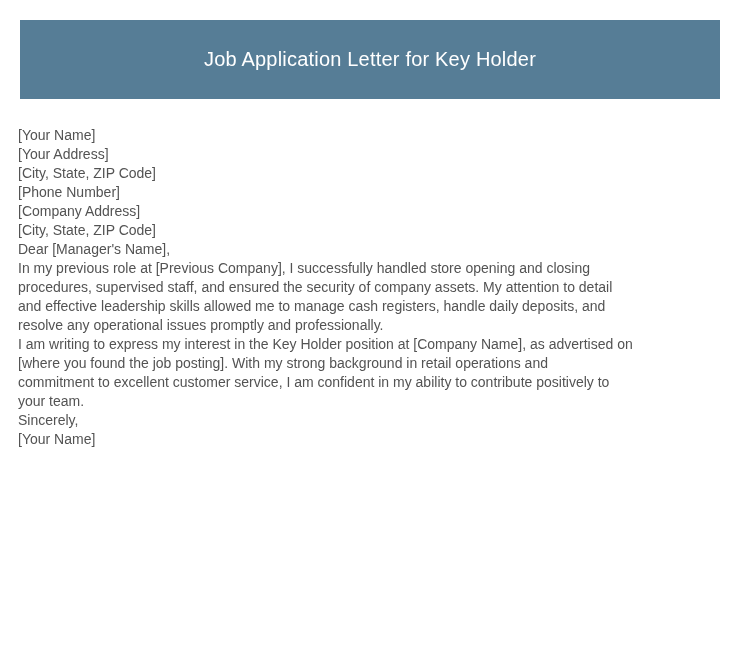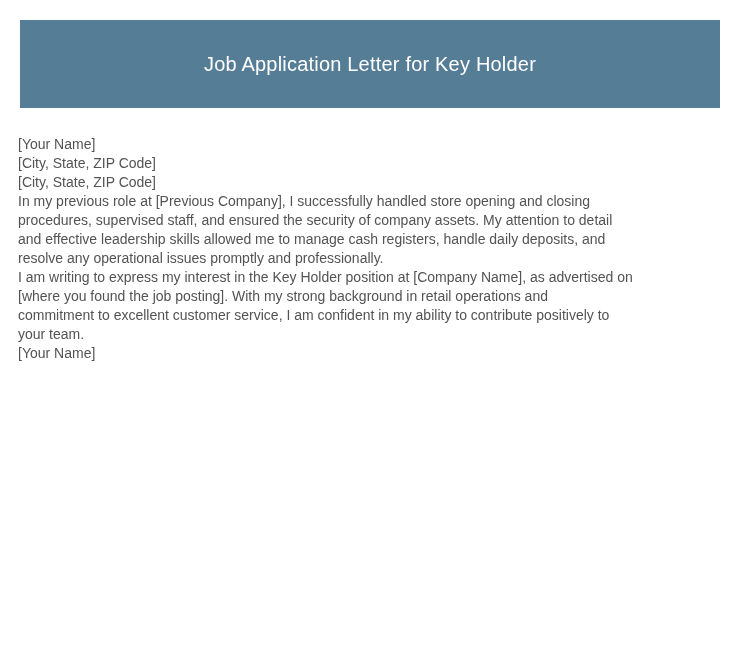--- a/index.html
+++ b/index.html
@@ -13,21 +13,21 @@
     width: 740px;
     background: var(--page-bg);
     font-family: "Liberation Sans", "DejaVu Sans", sans-serif;
   }
   body {
     height: 648px;
     overflow: hidden;
   }
   .banner {
     margin: 20px 20px 0 20px;
-    height: 88px;
+    height: 79px;
     background: var(--banner-bg);
     display: flex;
     align-items: center;
     justify-content: center;
   }
   .banner h1 {
     color: var(--banner-text);
     font-size: 20px;
     font-weight: 500;
     letter-spacing: 0.2px;
@@ -44,24 +44,29 @@
 </style>
 </head>
 <body>
 
 <div class="banner">
   <h1>Job Application Letter for Key Holder</h1>
 </div>
 
 <div class="letter-body">
   <div class="line">[Your Name]</div>
+  <div class="line">[Your Address]</div>
   <div class="line">[City, State, ZIP Code]</div>
+  <div class="line">[Phone Number]</div>
+  <div class="line">[Company Address]</div>
   <div class="line">[City, State, ZIP Code]</div>
+  <div class="line">Dear [Manager's Name],</div>
   <p class="para">In my previous role at [Previous Company], I successfully handled store opening and closing
 procedures, supervised staff, and ensured the security of company assets. My attention to detail
 and effective leadership skills allowed me to manage cash registers, handle daily deposits, and
 resolve any operational issues promptly and professionally.</p>
   <p class="para">I am writing to express my interest in the Key Holder position at [Company Name], as advertised on
 [where you found the job posting]. With my strong background in retail operations and
 commitment to excellent customer service, I am confident in my ability to contribute positively to
 your team.</p>
+  <div class="closing">Sincerely,</div>
   <div class="signature">[Your Name]</div>
 </div>
 
 </body></html>

